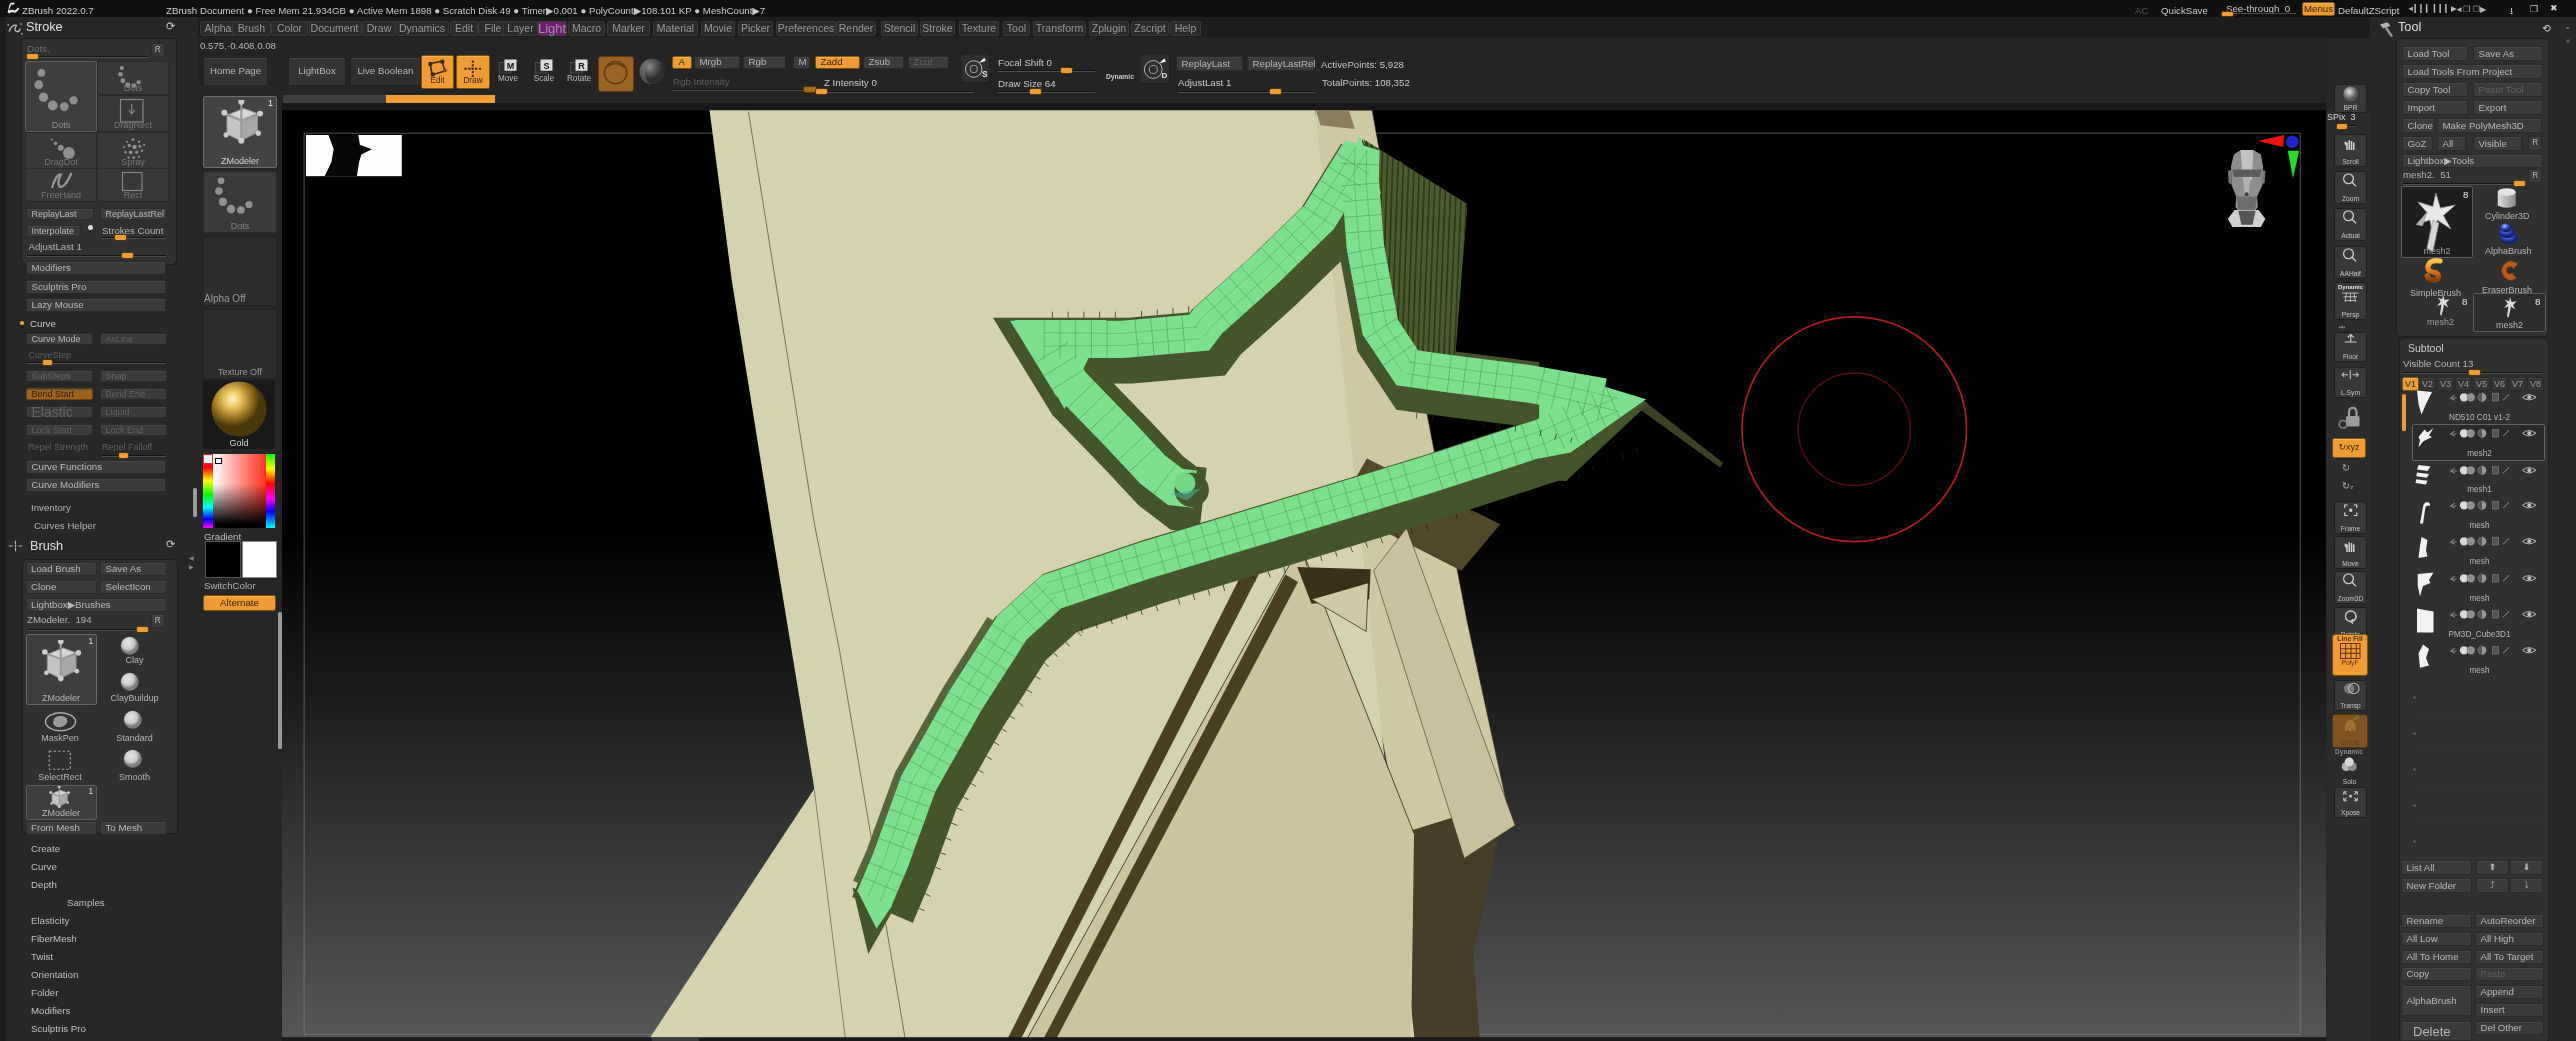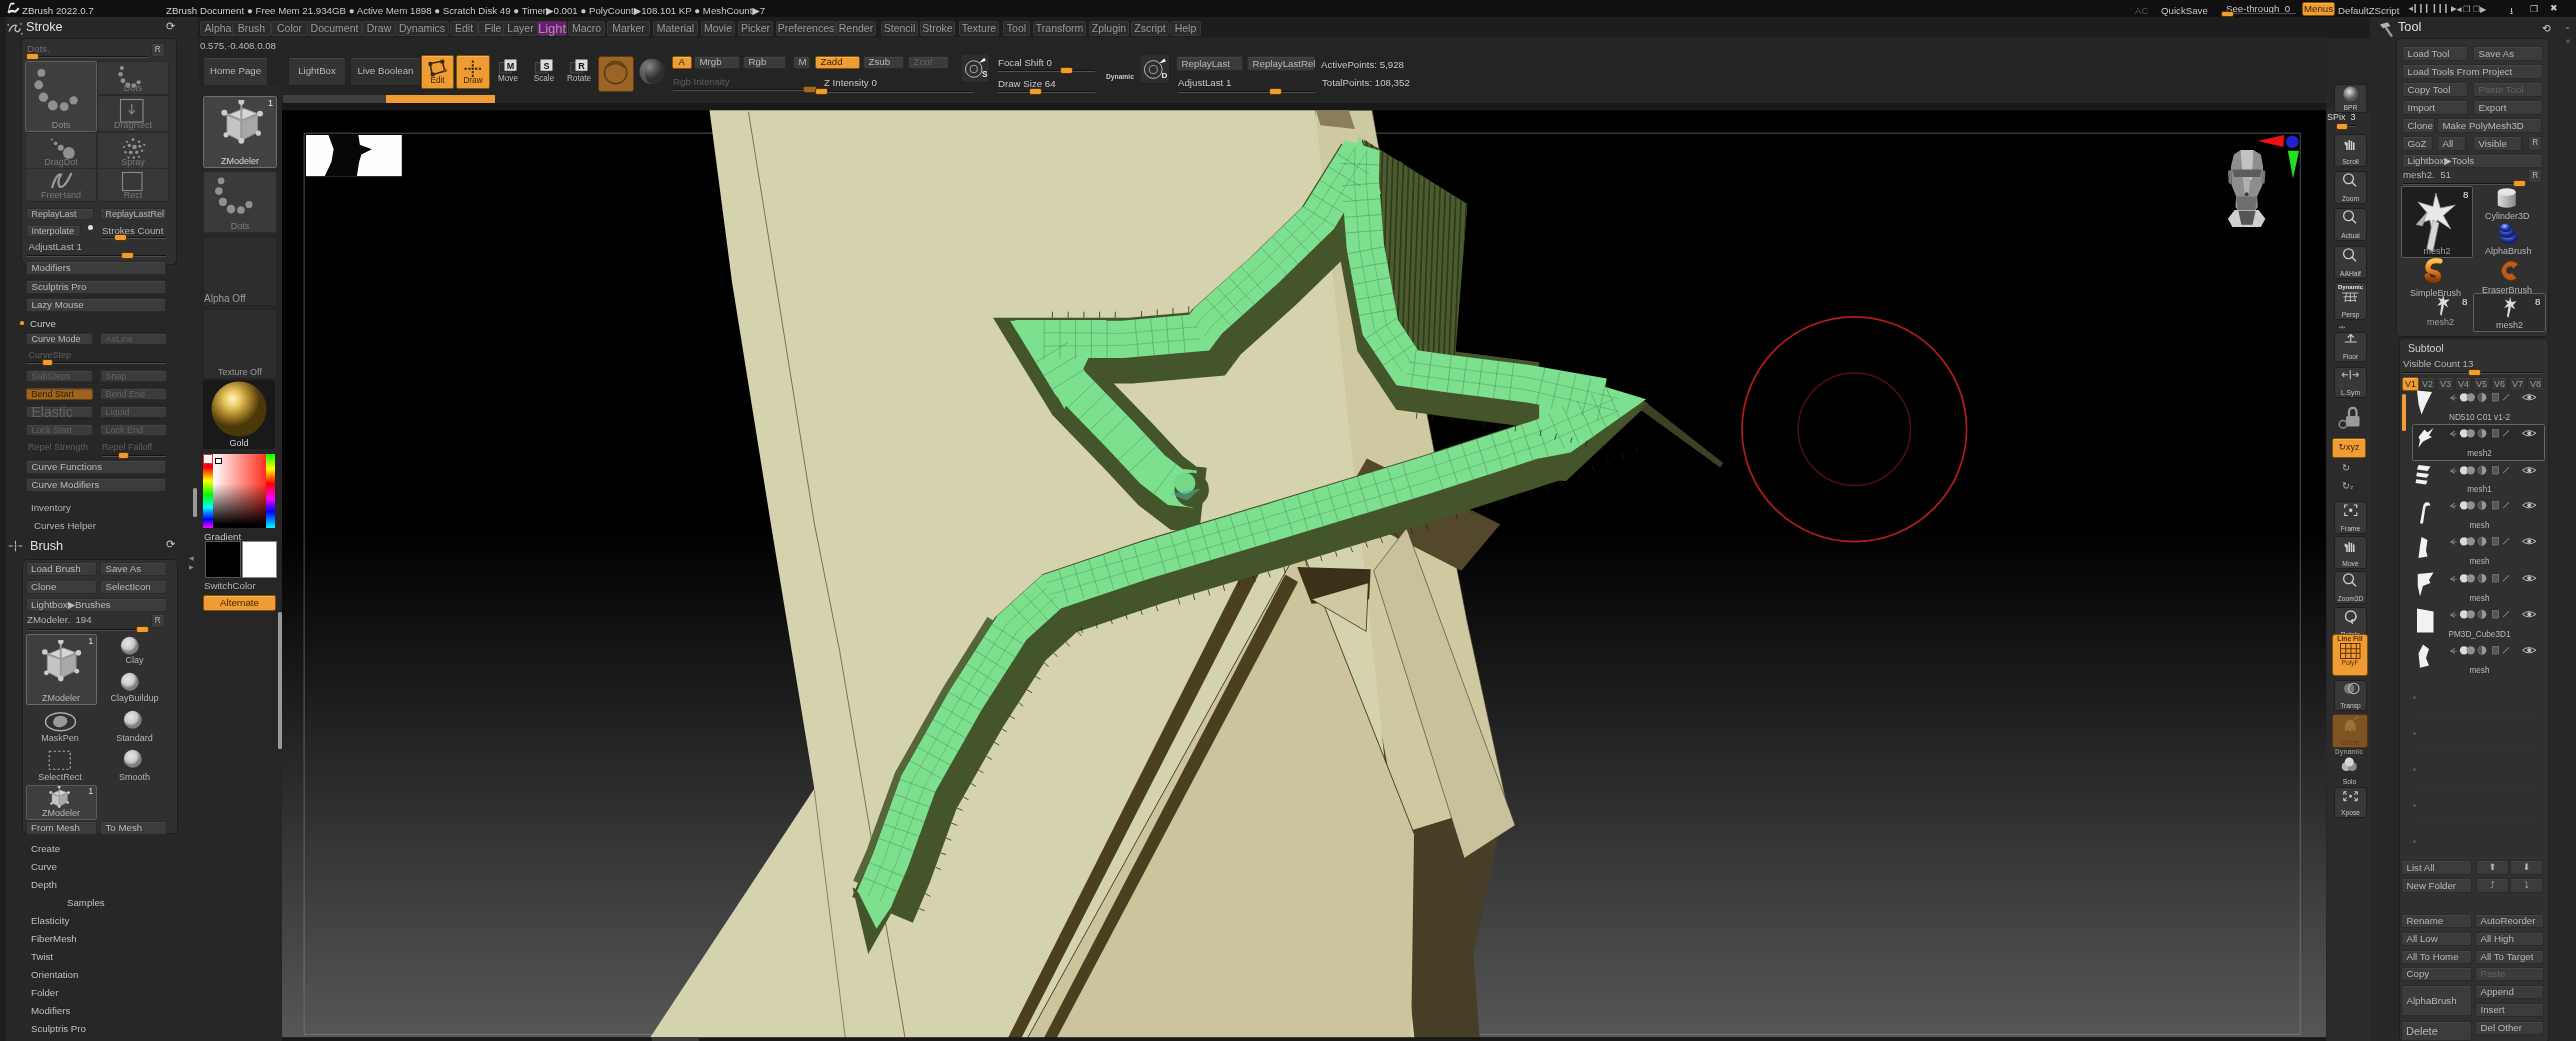--- a/index.html
+++ b/index.html
@@ -1066,15 +1066,15 @@
 <div class="b" style="left:2475px;top:914px;width:69px;height:14.2px;font-size:9.7px;padding-left:4.5px;">AutoReorder</div>
 <div class="b" style="left:2401px;top:932px;width:71px;height:14.2px;font-size:9.7px;padding-left:4.5px;">All Low</div>
 <div class="b" style="left:2475px;top:932px;width:69px;height:14.2px;font-size:9.7px;padding-left:4.5px;">All High</div>
 <div class="b" style="left:2401px;top:950px;width:71px;height:14.2px;font-size:9.7px;padding-left:4.5px;">All To Home</div>
 <div class="b" style="left:2475px;top:950px;width:69px;height:14.2px;font-size:9.7px;padding-left:4.5px;">All To Target</div>
 <div class="b" style="left:2401px;top:967px;width:71px;height:14.2px;font-size:9.7px;padding-left:4.5px;">Copy</div>
 <div class="b dim" style="left:2475px;top:967px;width:69px;height:14.2px;font-size:9.7px;padding-left:4.5px;">Paste</div>
 <div class="b" style="left:2401px;top:985px;width:71px;height:31px;font-size:9.7px;padding-left:4.5px;">AlphaBrush</div>
 <div class="b" style="left:2475px;top:985px;width:69px;height:14.2px;font-size:9.7px;padding-left:4.5px;">Append</div>
 <div class="b" style="left:2475px;top:1003px;width:69px;height:13.5px;font-size:9.7px;padding-left:4.5px;">Insert</div>
-<div class="b" style="left:2401px;top:1021px;width:71px;height:20px;font-size:11px;padding-left:4px;">Delete</div>
+<div class="b" style="left:2401px;top:1021px;width:71px;height:20px;font-size:13px;padding-left:11px;">Delete</div>
 <div class="b" style="left:2475px;top:1021px;width:69px;height:14.2px;font-size:9.7px;padding-left:4.5px;">Del Other</div>
 </div>
 
 </body></html>

